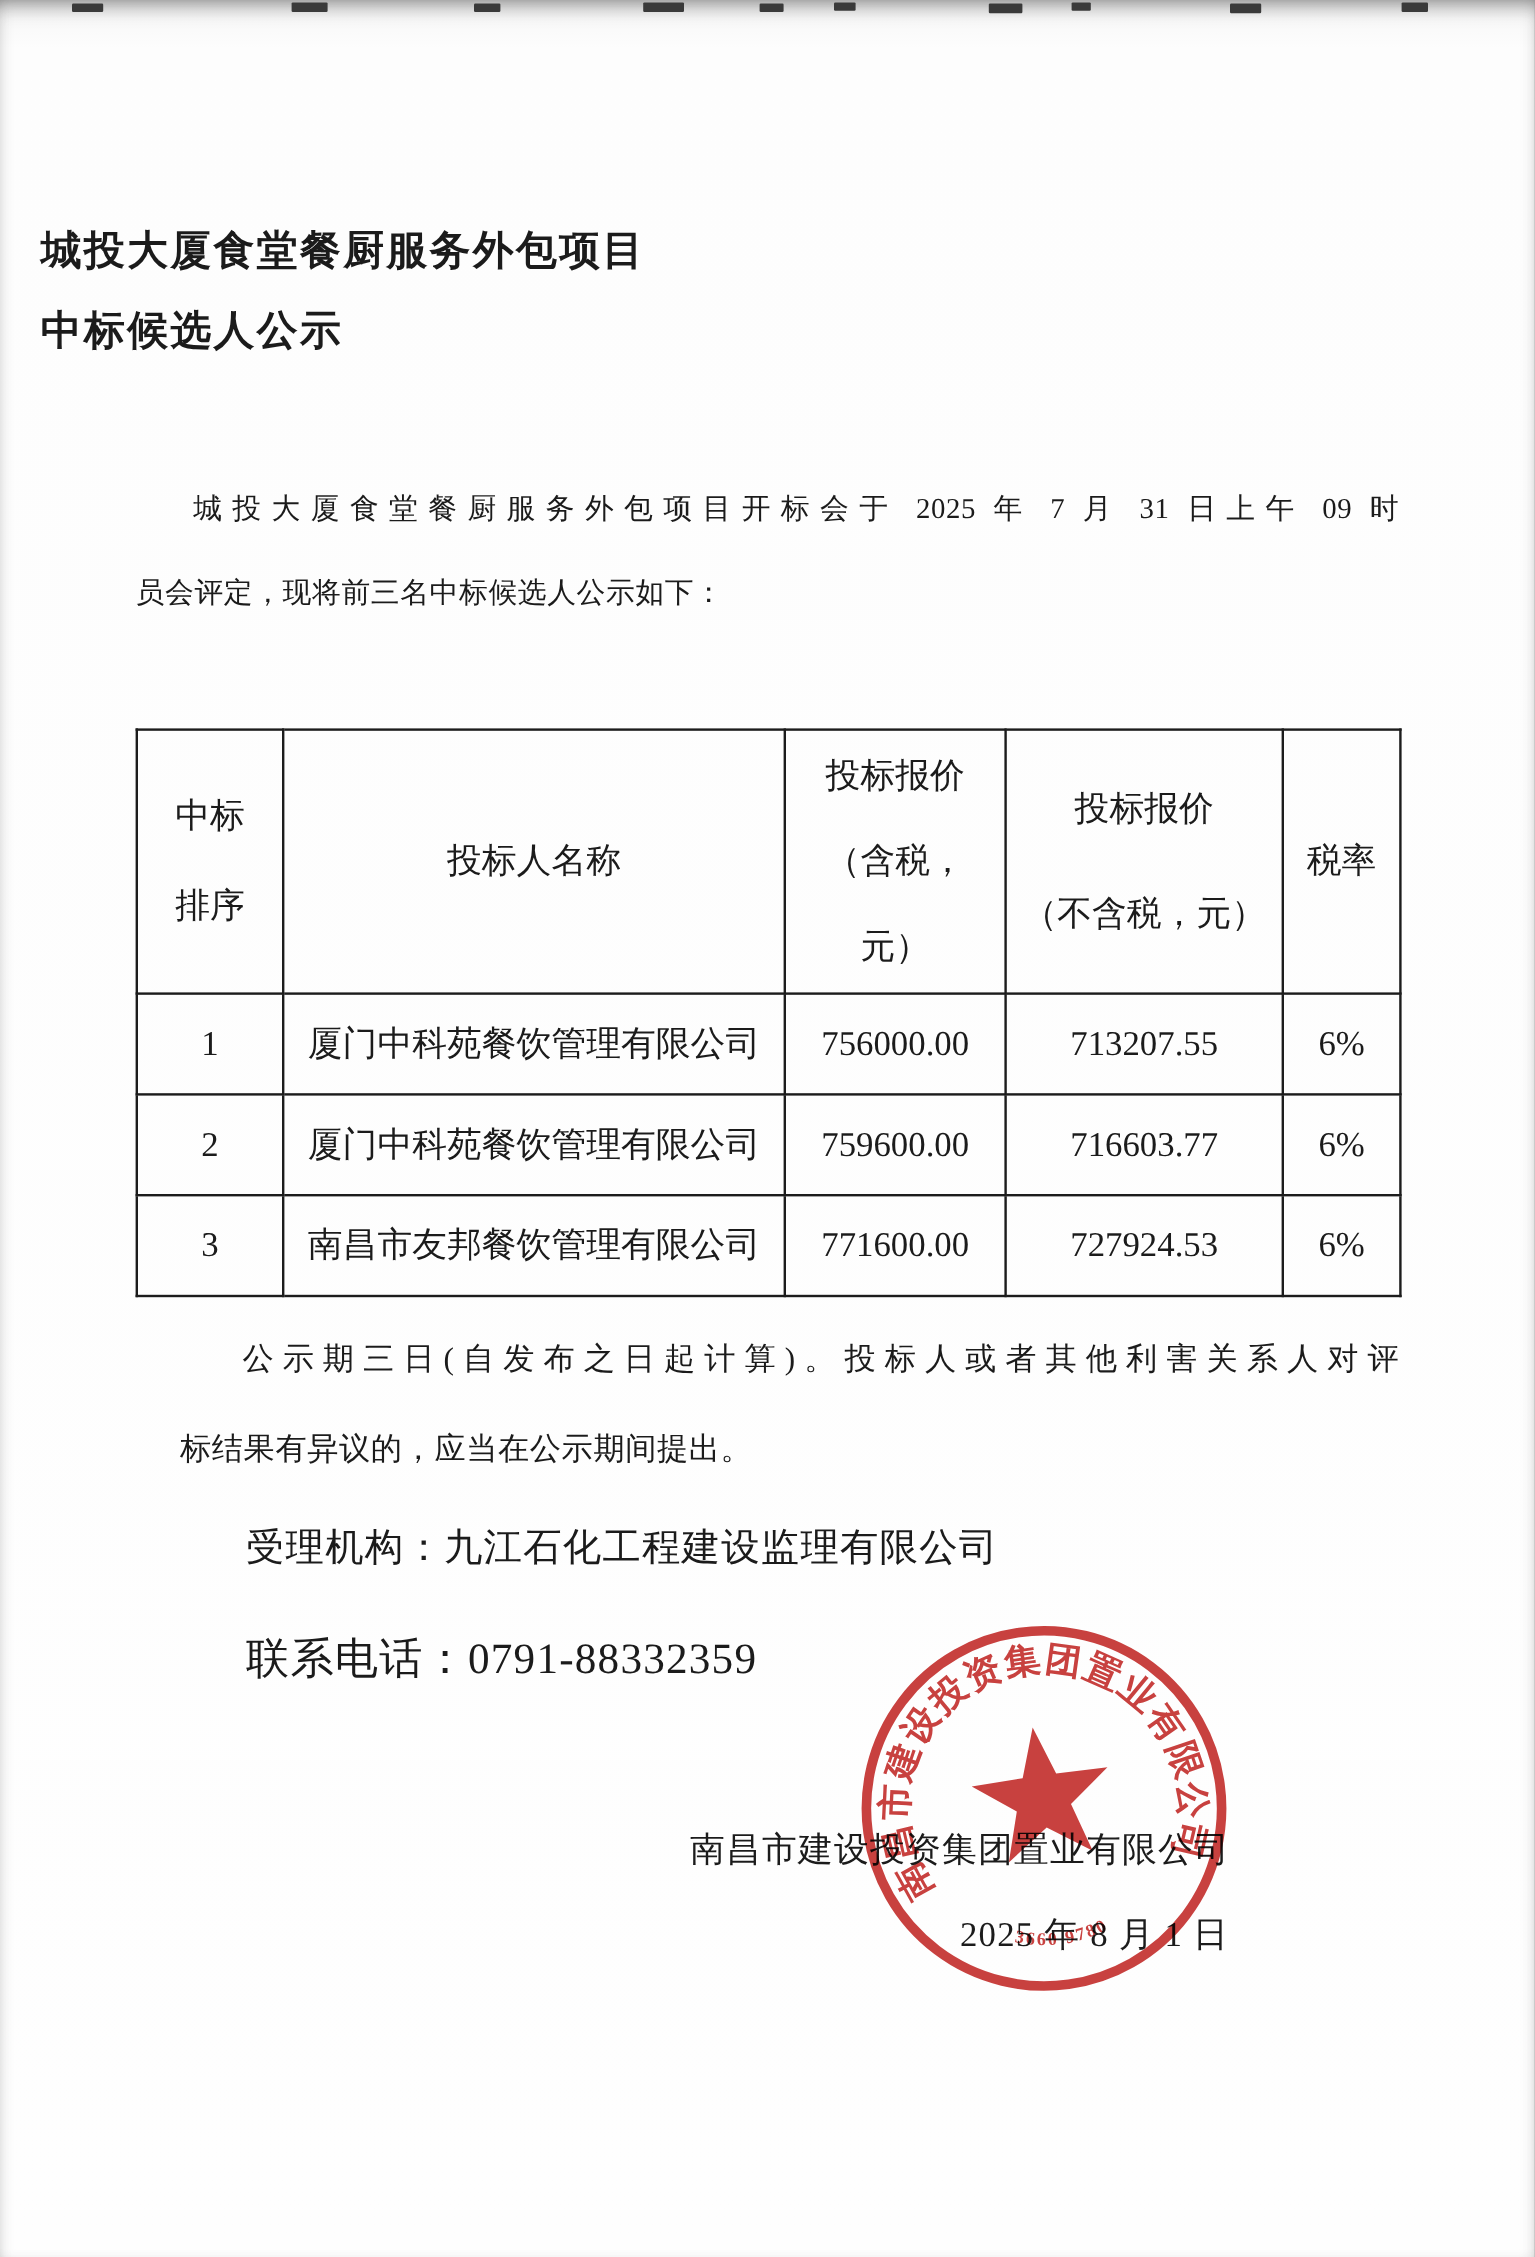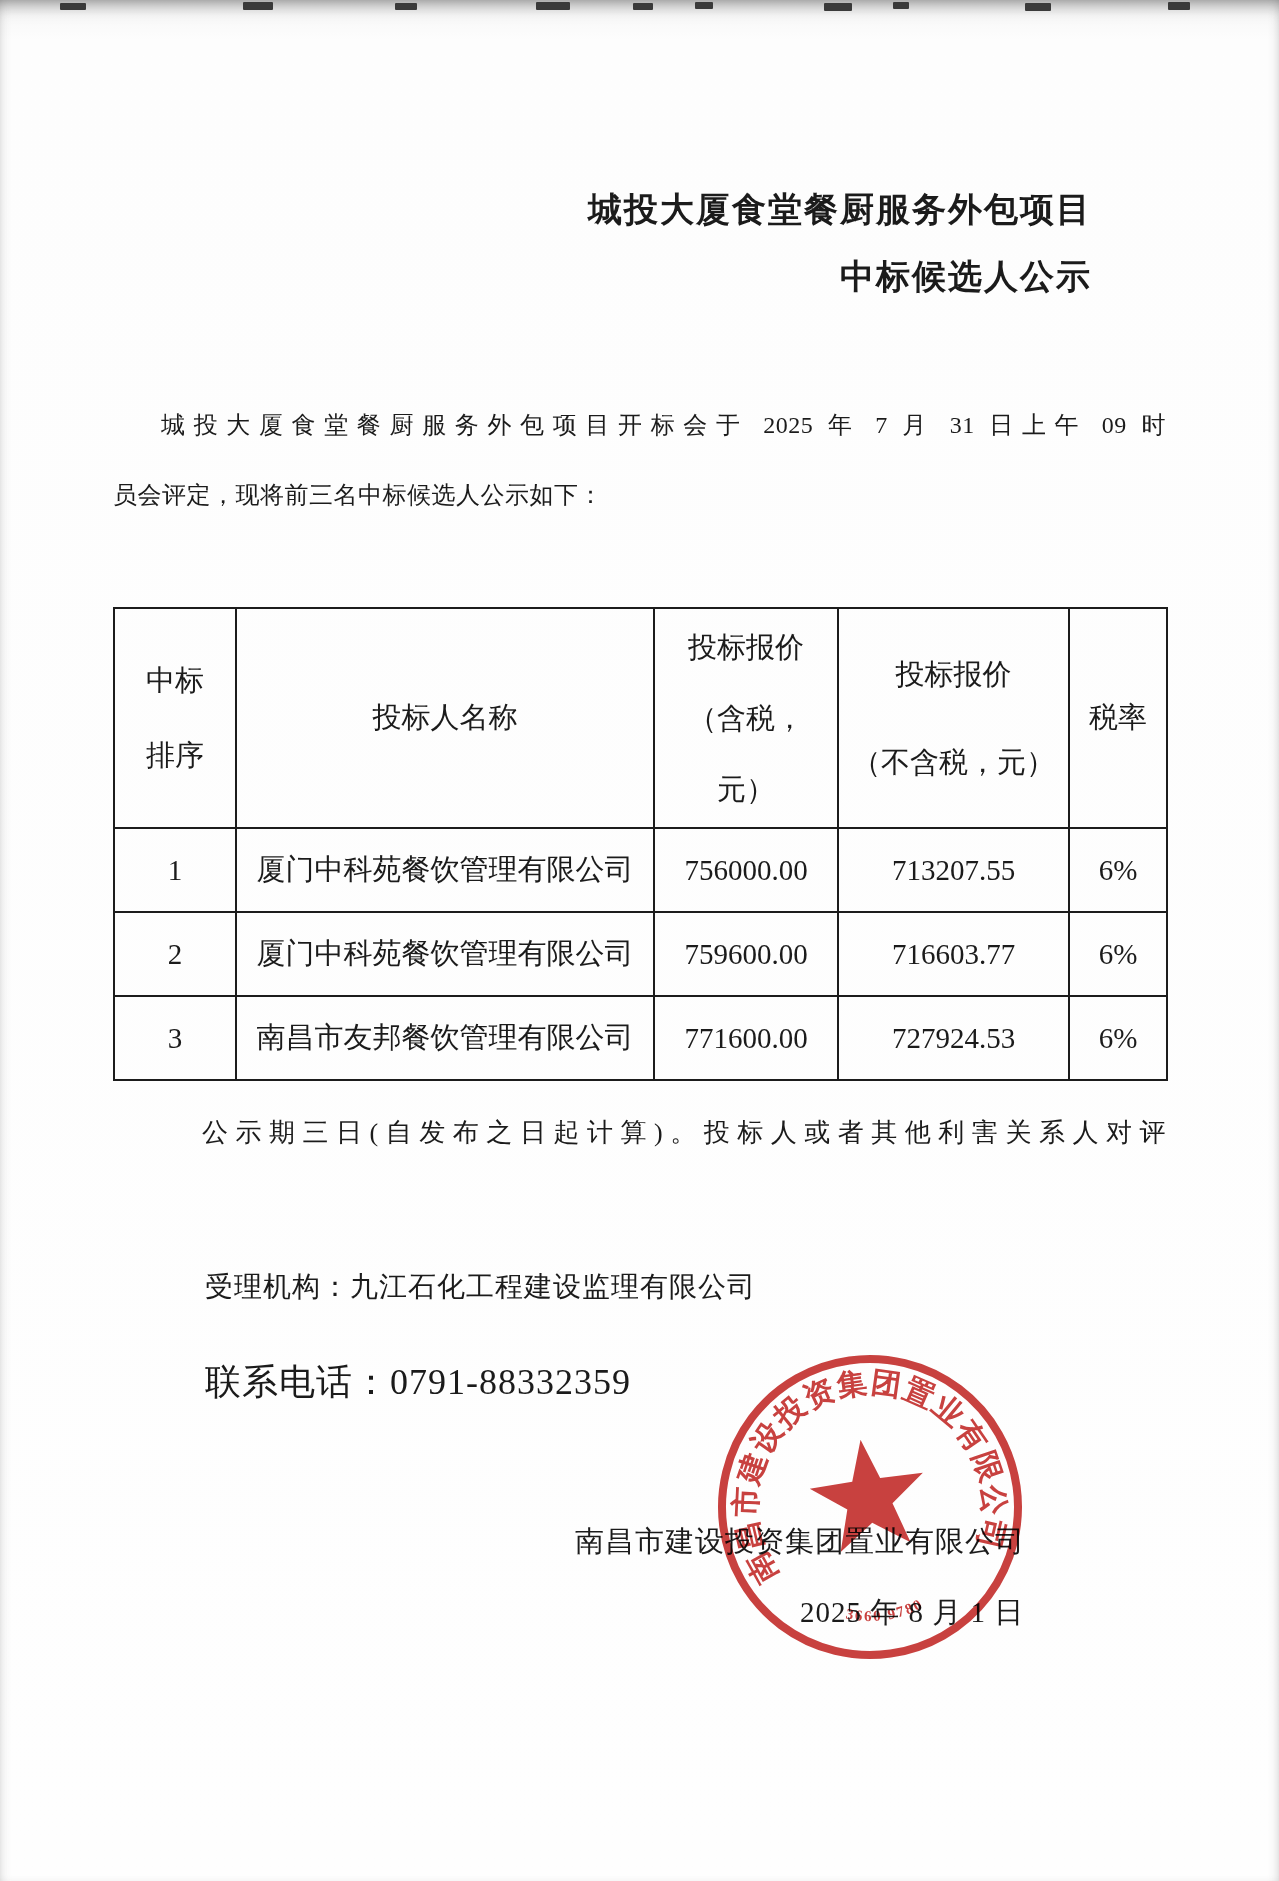--- a/index.html
+++ b/index.html
@@ -7,41 +7,41 @@
     position:relative;
     width:1279px;height:1881px;
     margin:0 auto;
     background:linear-gradient(180deg,#e9e9e9 0px,#f8f8f8 16px,#fdfdfd 40px,#fefefe 100%);
     font-family:"Liberation Serif","DejaVu Serif",serif;
     color:#1b1b1b;
     overflow:hidden;
     box-shadow:inset 0 14px 18px -12px rgba(60,60,60,.55), inset -6px 0 14px -10px rgba(90,90,90,.4), inset 6px 0 14px -10px rgba(90,90,90,.35);
   }
   .scan-mark{position:absolute;background:#3a3a3a;border-radius:1px;}
-  .title-block{position:absolute;left:0;top:176px;width:1092px;text-align:right;
-    font-weight:bold;font-size:34px;letter-spacing:2px;line-height:67px;}
+  .title-block{position:absolute;left:0;top:176px;width:1092px;text-align:left;
+    font-weight:bold;font-size:34px;letter-spacing:2px;line-height:67px;padding-left:34px;}
   .intro{position:absolute;left:113px;top:390px;width:1053px;font-size:24px;line-height:70px;letter-spacing:.5px;}
   .line-justify{text-align:justify;text-align-last:justify;}
   .line-first{text-indent:2em;}
   .bid-table{position:absolute;left:113px;top:607px;width:1053px;border-collapse:collapse;table-layout:fixed;}
   .bid-table td,.bid-table th{border:2.5px solid #1c1c1c;text-align:center;vertical-align:middle;
     font-weight:normal;font-size:29px;padding:0;white-space:pre-line;}
   .bid-table th{height:218px;}
   .bid-table td{height:82px;}
   .col-rank{width:122px;}
   .col-bidder{width:418px;}
   .col-tax{width:184px;}
   .col-notax{width:231px;}
   .col-rate{width:98px;}
   .lh-head-1{line-height:75px;}
   .lh-head-3{line-height:71px;}
   .lh-head-2{line-height:88px;}
   .num-cell{font-size:30px;}
   .notice{position:absolute;left:150px;top:1095px;width:1016px;font-size:26px;line-height:75px;letter-spacing:.5px;}
-  .agency-line{position:absolute;left:205px;top:1268px;font-size:28px;letter-spacing:1px;}
+  .agency-line{position:absolute;left:205px;top:1268px;font-size:32px;letter-spacing:1px;}
   .phone-line{position:absolute;left:205px;top:1358px;font-size:36px;letter-spacing:1px;}
   .signature-line{position:absolute;left:575px;top:1522px;font-size:29px;letter-spacing:1px;}
   .date-line{position:absolute;left:800px;top:1593px;font-size:29px;letter-spacing:1px;}
   .stamp{position:absolute;left:695px;top:1332px;width:350px;height:350px;
     mix-blend-mode:multiply;opacity:.92;}
   .stamp .ring{fill:none;stroke:#c5302e;stroke-width:8;}
   .stamp .star{fill:#c5302e;}
   .stamp text{fill:#c5302e;font-family:"Liberation Serif","DejaVu Serif",serif;font-weight:bold;}
   .ring-text{font-size:30px;letter-spacing:1.5px;}
   .serial-text{font-size:15px;letter-spacing:2px;}
@@ -113,20 +113,21 @@
       <td>南昌市友邦餐饮管理有限公司</td>
       <td class="num-cell">771600.00</td>
       <td class="num-cell">727924.53</td>
       <td class="num-cell">6%</td>
     </tr>
   </tbody>
     </table>
 
   <div class="notice">
     <div class="line-justify line-first">公示期三日(自发布之日起计算)。投标人或者其他利害关系人对评</div>
+    <div>标结果有异议的，应当在公示期间提出。</div>
   </div>
 
   <div class="agency-line">受理机构：九江石化工程建设监理有限公司</div>
   <div class="phone-line">联系电话：0791-88332359</div>
 
   <div class="signature-line">南昌市建设投资集团置业有限公司</div>
   <div class="date-line">2025 年 8 月 1 日</div>
 
   <svg class="stamp" viewBox="0 0 350 350">
     <g transform="rotate(-8 175 175)">

